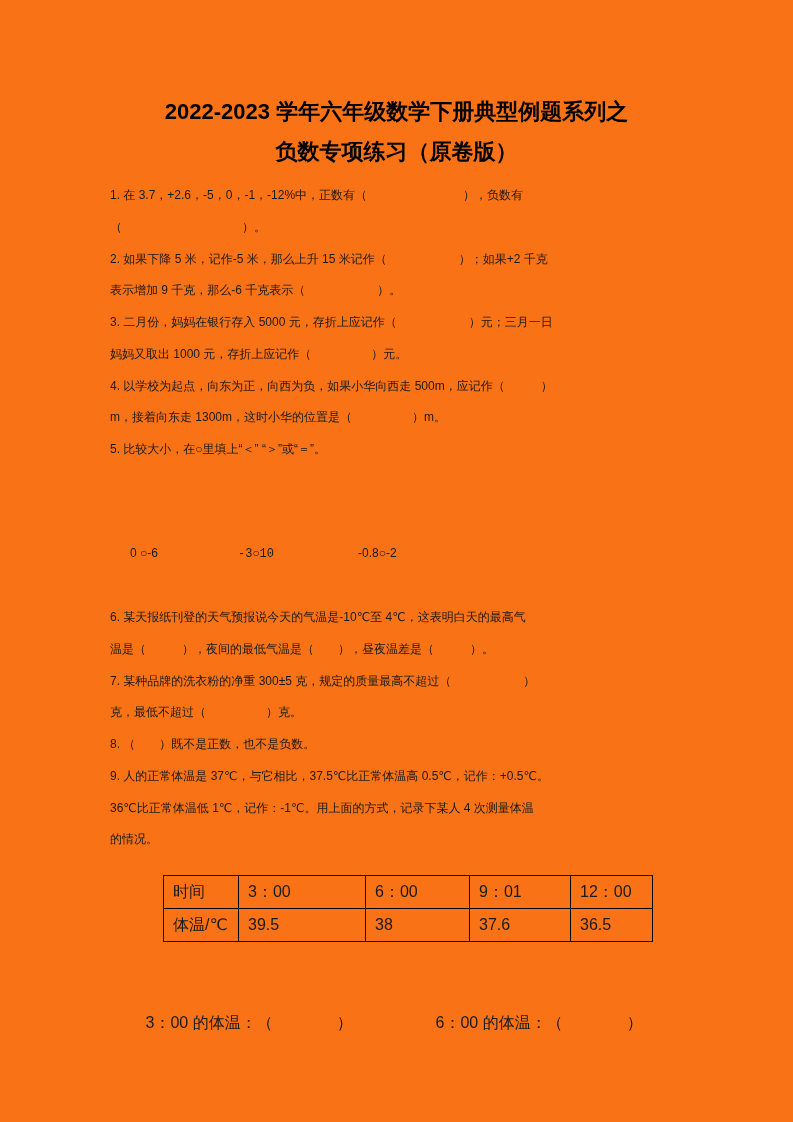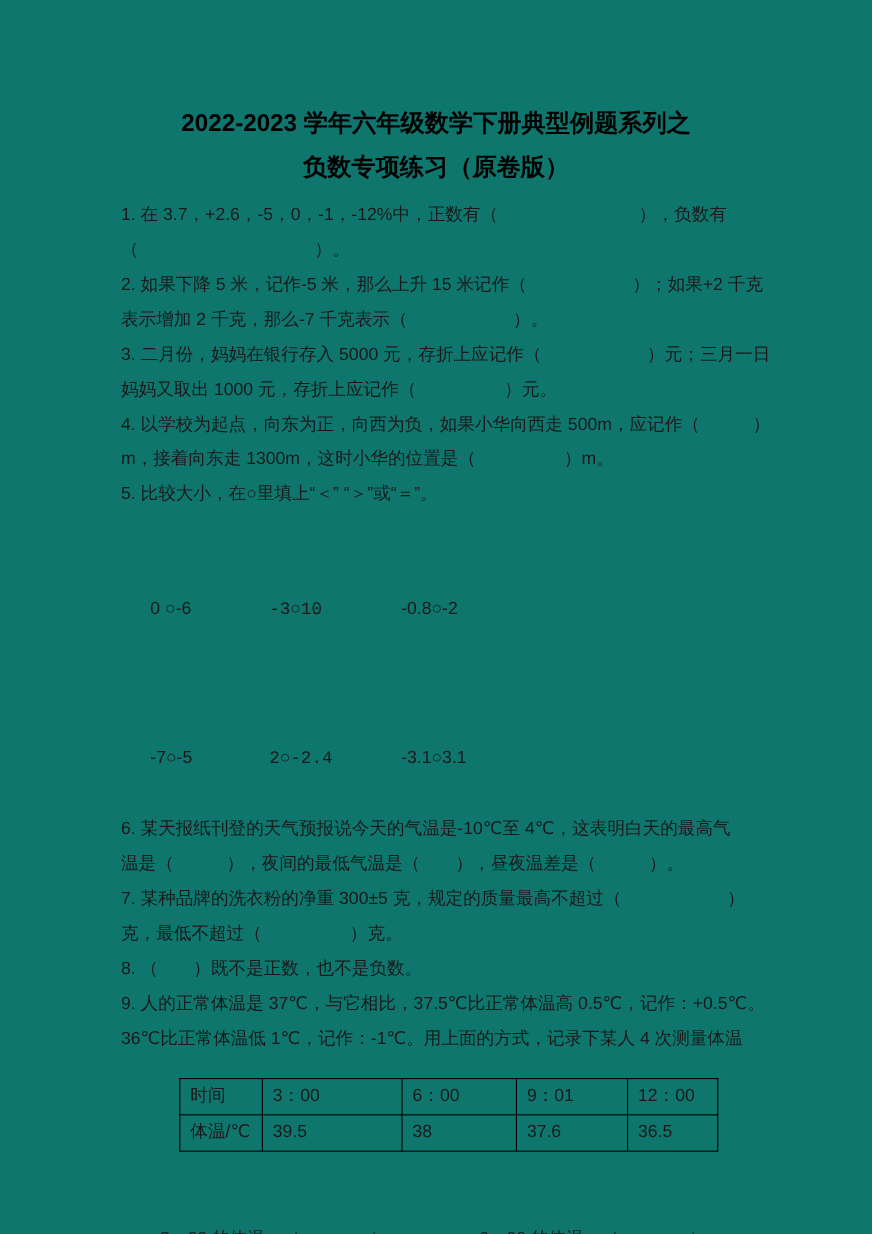--- a/index.html
+++ b/index.html
@@ -1,20 +1,20 @@
 <!DOCTYPE html>
 <html><head>
 <meta charset="utf-8">
 <style>
   html, body { margin: 0; padding: 0; background: #ffffff; }
   .page {
     position: relative;
     width: 793px;
     height: 1122px;
-    background: #0f766e;
+    background: #f97316;
     overflow: hidden;
     font-family: "Liberation Sans", "DejaVu Sans", sans-serif;
     color: #1a1a1a;
   }
   .title-block {
     position: absolute;
     top: 92px;
     left: 0;
     width: 100%;
     text-align: center;
@@ -26,21 +26,21 @@
     color: #000000;
     white-space: pre;
   }
   .content {
     position: absolute;
     top: 180px;
     left: 110px;
     width: 600px;
   }
   .line {
-    font-size: 16px;
+    font-size: 12px;
     line-height: 31.75px;
     white-space: pre;
   }
   .cmp-row span { display: inline-block; }
   .cmp-c1 { width: 108px; margin-top: 40px; }
   .cmp-c2 { width: 120px; font-family: Liberation Mono, monospace; }
   table.temp-table {
     border-collapse: collapse;
     margin: 19px 12px 0 53px;
     table-layout: fixed;
@@ -77,47 +77,45 @@
     <div class="title-line">2022-2023 学年六年级数学下册典型例题系列之</div>
     <div class="title-line">负数专项练习（原卷版）</div>
   </div>
 
   <div class="content">
 
     <div class="line">1. 在 3.7，+2.6，-5，0，-1，-12%中，正数有（　　　　　　　　），负数有</div>
     <div class="line">（　　　　　　　　　　）。</div>
 
     <div class="line">2. 如果下降 5 米，记作-5 米，那么上升 15 米记作（　　　　　　）；如果+2 千克</div>
-    <div class="line">表示增加 2 千克，那么-7 千克表示（　　　　　　）。</div>
+    <div class="line">表示增加 9 千克，那么-6 千克表示（　　　　　　）。</div>
 
     <div class="line">3. 二月份，妈妈在银行存入 5000 元，存折上应记作（　　　　　　）元；三月一日</div>
     <div class="line">妈妈又取出 1000 元，存折上应记作（　　　　　）元。</div>
 
     <div class="line">4. 以学校为起点，向东为正，向西为负，如果小华向西走 500m，应记作（　　　）</div>
     <div class="line">m，接着向东走 1300m，这时小华的位置是（　　　　　）m。</div>
 
     <div class="line">5. 比较大小，在○里填上“＜” “＞”或“＝”。</div>
 
     <div class="line cmp-row">
       <span class="cmp-c1">0 ○-6</span><span class="cmp-c2">-3○10</span><span>-0.8○-2</span>
     </div>
-    <div class="line cmp-row">
-      <span class="cmp-c1">-7○-5</span><span class="cmp-c2">2○-2.4</span><span>-3.1○3.1</span>
-    </div>
 
     <div class="line">6. 某天报纸刊登的天气预报说今天的气温是-10℃至 4℃，这表明白天的最高气</div>
     <div class="line">温是（　　　），夜间的最低气温是（　　），昼夜温差是（　　　）。</div>
 
     <div class="line">7. 某种品牌的洗衣粉的净重 300±5 克，规定的质量最高不超过（　　　　　　）</div>
     <div class="line">克，最低不超过（　　　　　）克。</div>
 
     <div class="line">8. （　　）既不是正数，也不是负数。</div>
 
     <div class="line">9. 人的正常体温是 37℃，与它相比，37.5℃比正常体温高 0.5℃，记作：+0.5℃。</div>
     <div class="line">36℃比正常体温低 1℃，记作：-1℃。用上面的方式，记录下某人 4 次测量体温</div>
+    <div class="line">的情况。</div>
 
     <table class="temp-table">
       <tbody>
           <tr>
         <td class="tcol-0">时间</td>
         <td class="tcol-1">3：00</td>
         <td class="tcol-2">6：00</td>
         <td class="tcol-3">9：01</td>
         <td class="tcol-4">12：00</td>
       </tr>

